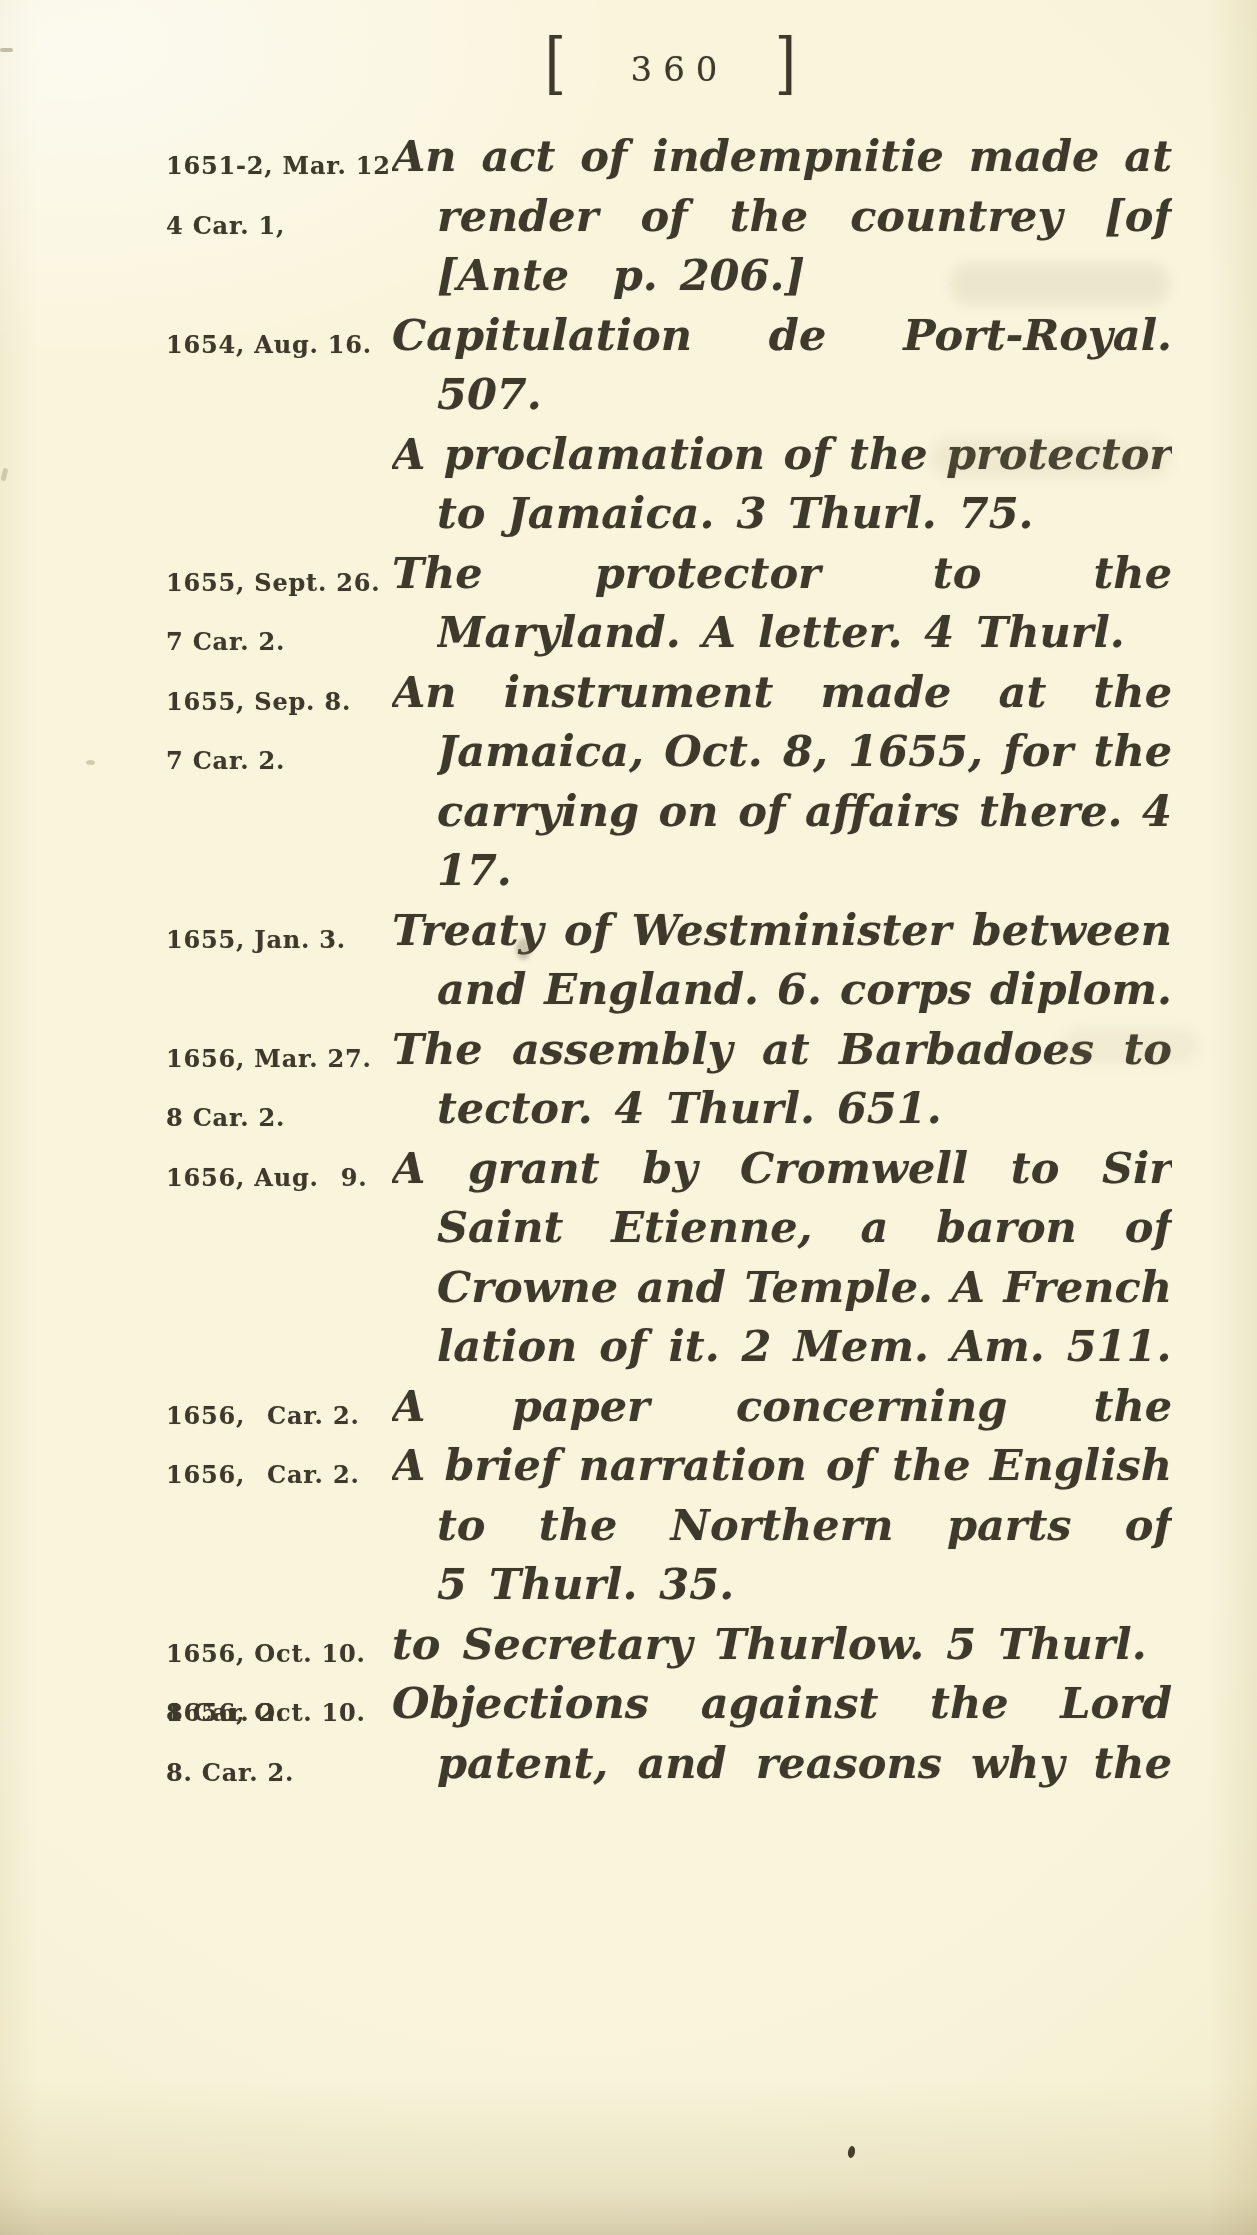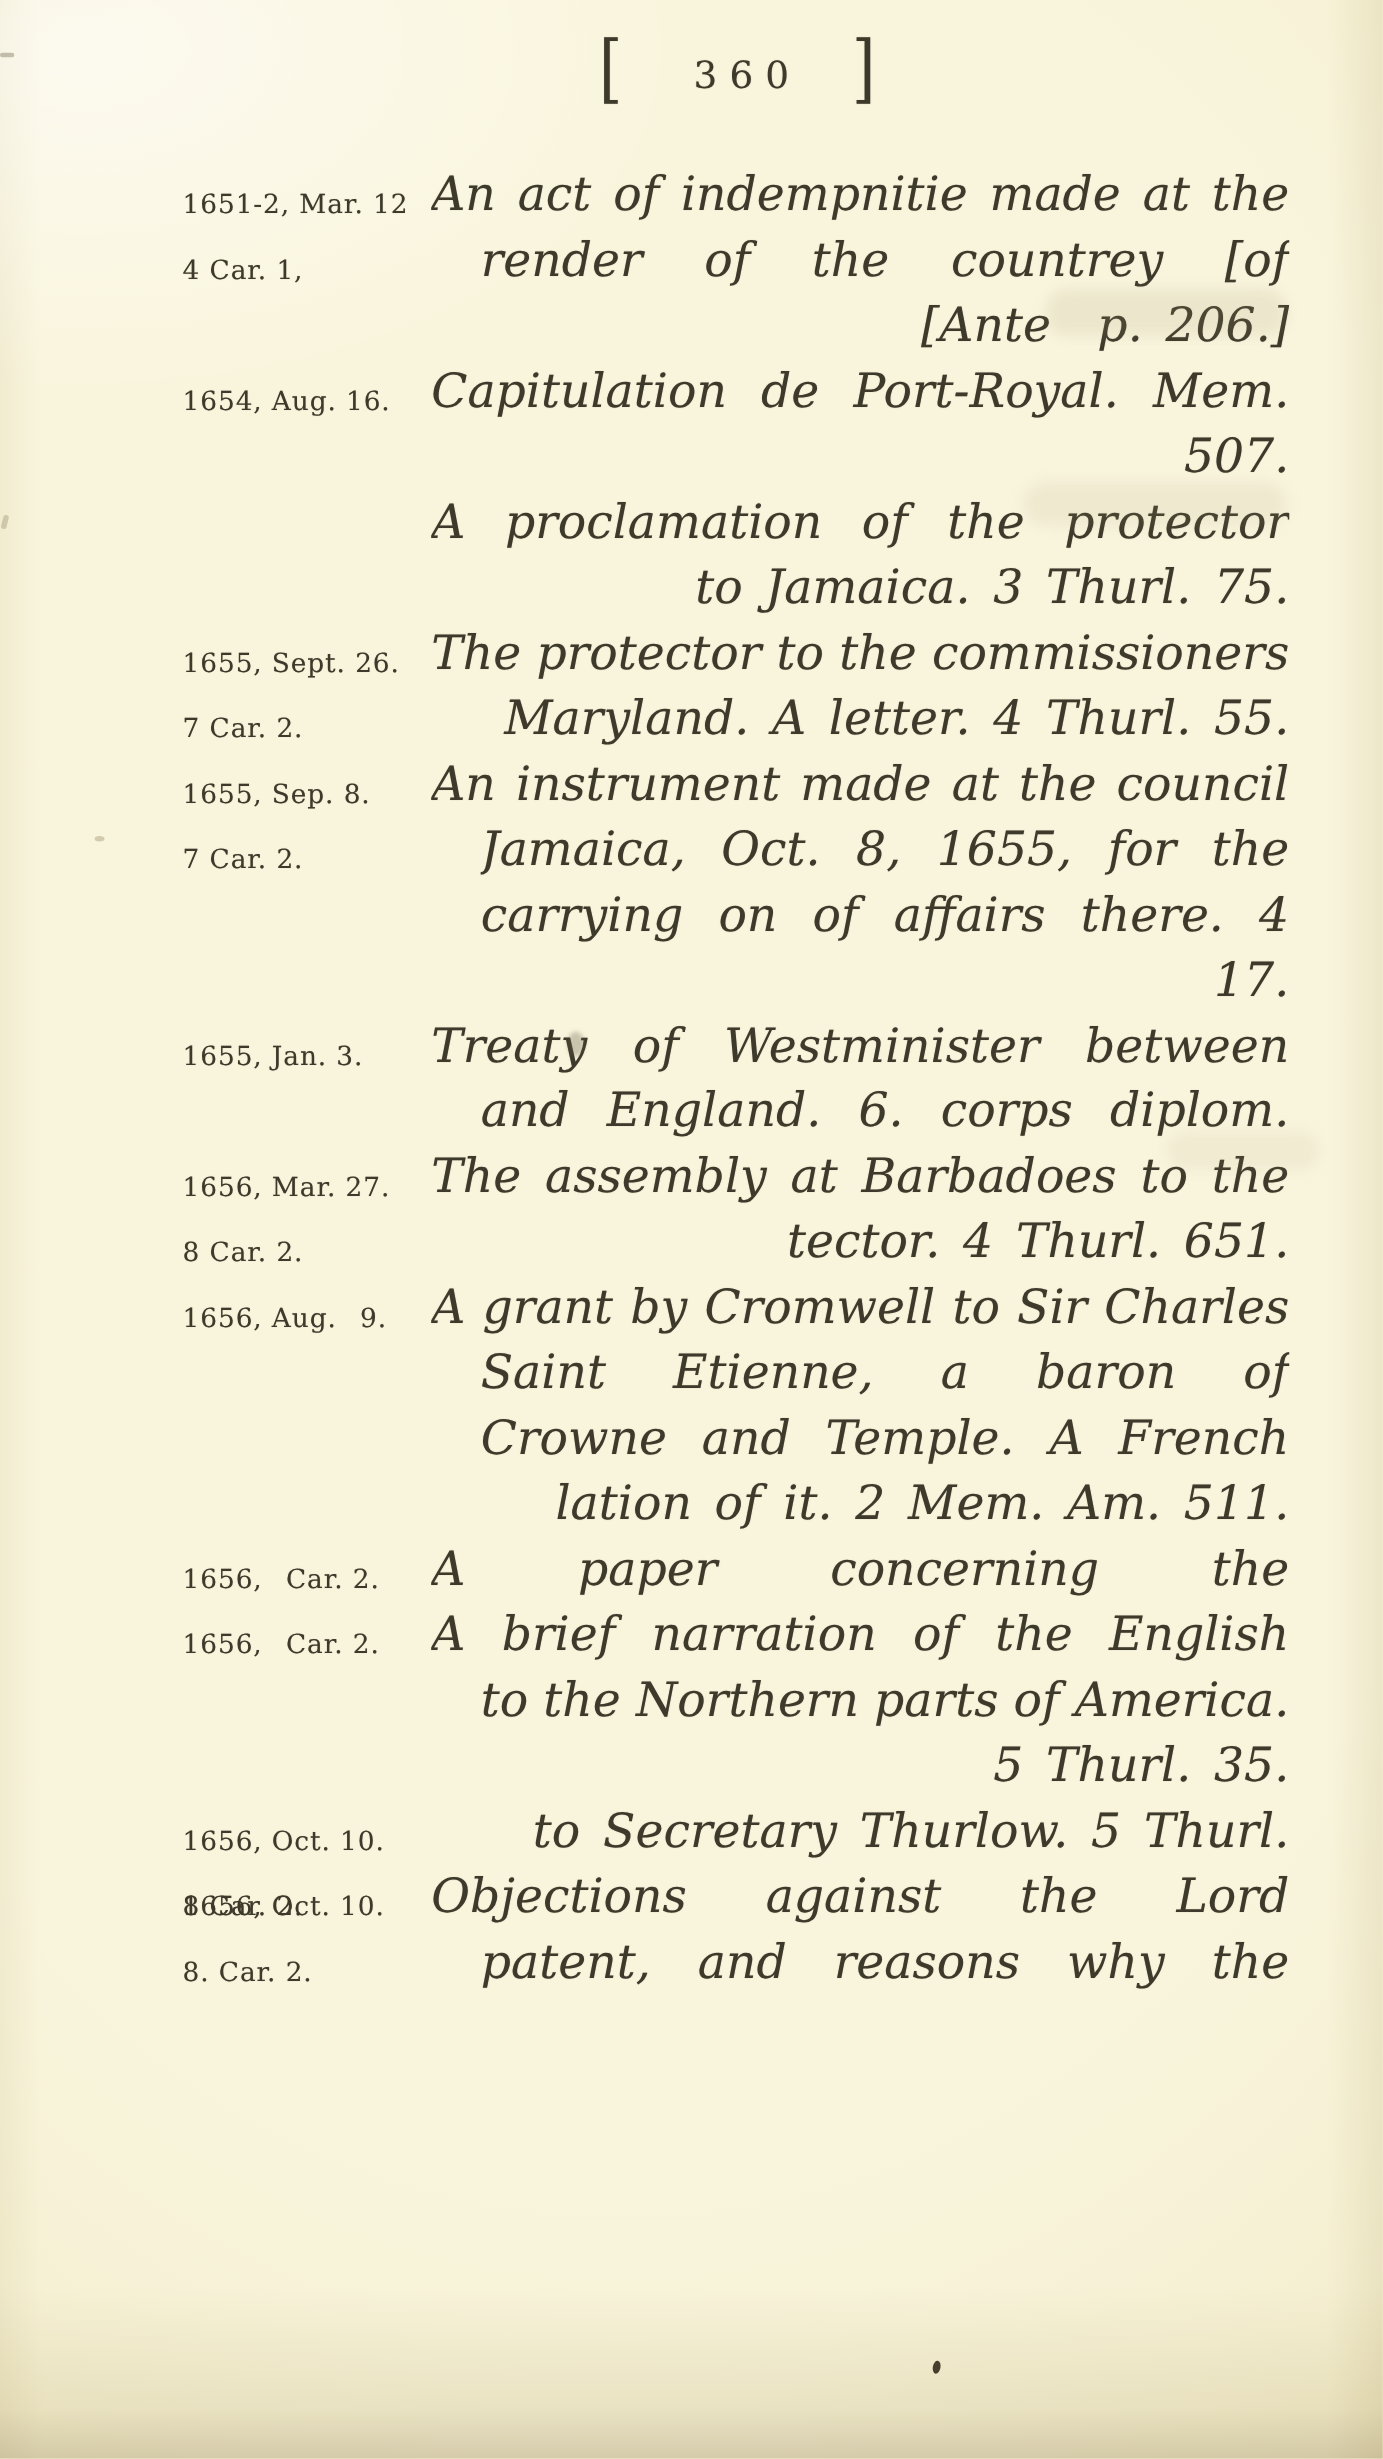--- a/index.html
+++ b/index.html
@@ -27,35 +27,35 @@
     text-shadow:0 0 1px rgba(62,58,43,0.45);
   }
   .folio .bracket{font-size:68px;font-weight:400;line-height:1;position:relative;top:5px;transform:scaleX(0.8);}
   .folio .num{
     font-size:34px;line-height:1;letter-spacing:11px;
     margin-left:62px;margin-right:44px;
     font-feature-settings:"onum" 1;
   }
 
   
-  .entries{position:absolute;left:166px;top:148px;width:1006px;}
+  .entries{position:absolute;left:166px;top:127px;width:1006px;font-weight:bold;}
   .entry{position:relative;}
   .entry-dates{
     position:absolute;left:0;top:0;width:226px;
     font-size:24px;line-height:59.5px;letter-spacing:0.8px;
     padding-top:9px;
     white-space:nowrap;
     text-shadow:0 0 0.8px rgba(62,58,43,0.4);
   }
   .entry-text{
     margin-left:226px;width:780px;
     font-style:italic;font-size:43px;line-height:59.5px;
     text-shadow:0 0 1px rgba(62,58,43,0.35);
   }
-  .line{height:59.5px;overflow:hidden;text-align:right;word-spacing:7px;}
+  .line{height:59.5px;overflow:hidden;text-align:left;word-spacing:7px;}
   .line.j{text-align:justify;text-align-last:justify;word-spacing:normal;}
   .line:not(:first-child){margin-left:45px;}
   .line.j:not(:first-child){width:735px;}
 
   
   .artifact{position:absolute;pointer-events:none;}
   .edge-mark-top{left:0;top:48px;width:13px;height:4px;background:rgba(95,85,58,0.35);border-radius:2px;}
   .edge-mark-mid{left:2px;top:468px;width:5px;height:13px;background:rgba(120,105,70,0.28);border-radius:3px;transform:rotate(14deg);}
   .margin-speck{left:86px;top:760px;width:9px;height:5px;background:rgba(120,105,70,0.30);border-radius:50%;}
   .print-smudge{left:516px;top:938px;width:15px;height:22px;background:rgba(100,92,70,0.32);border-radius:50%;filter:blur(2px);}

